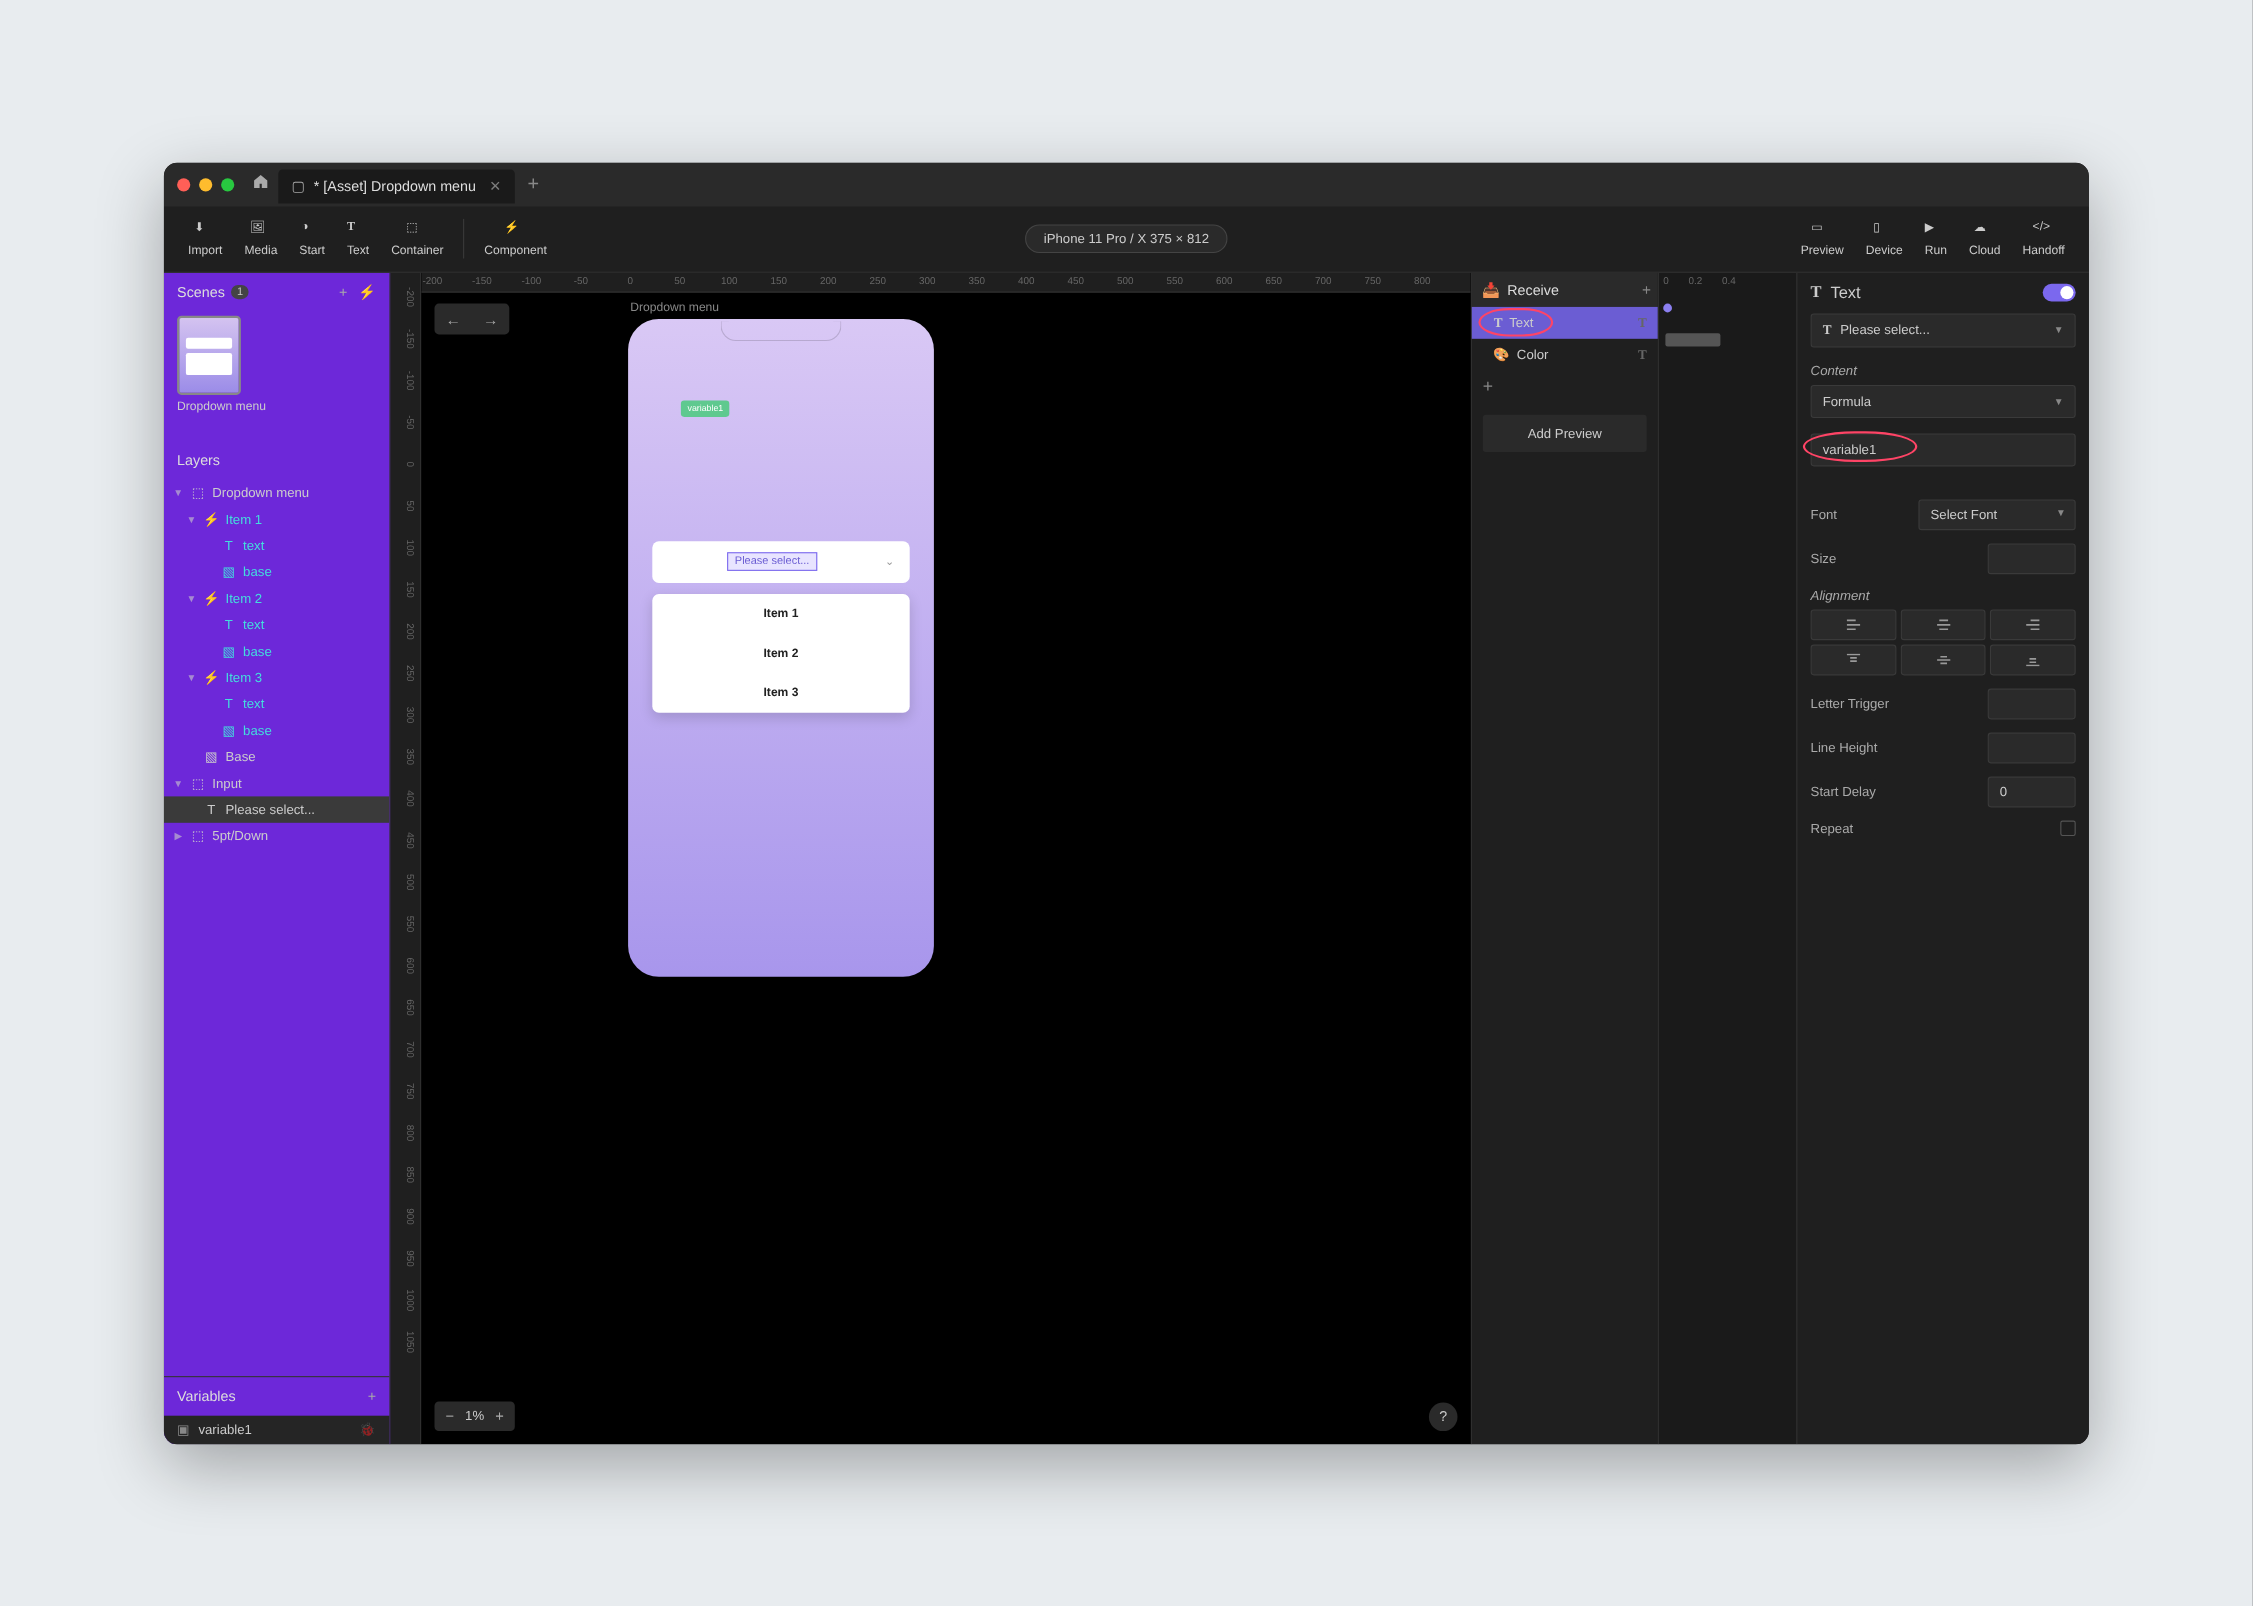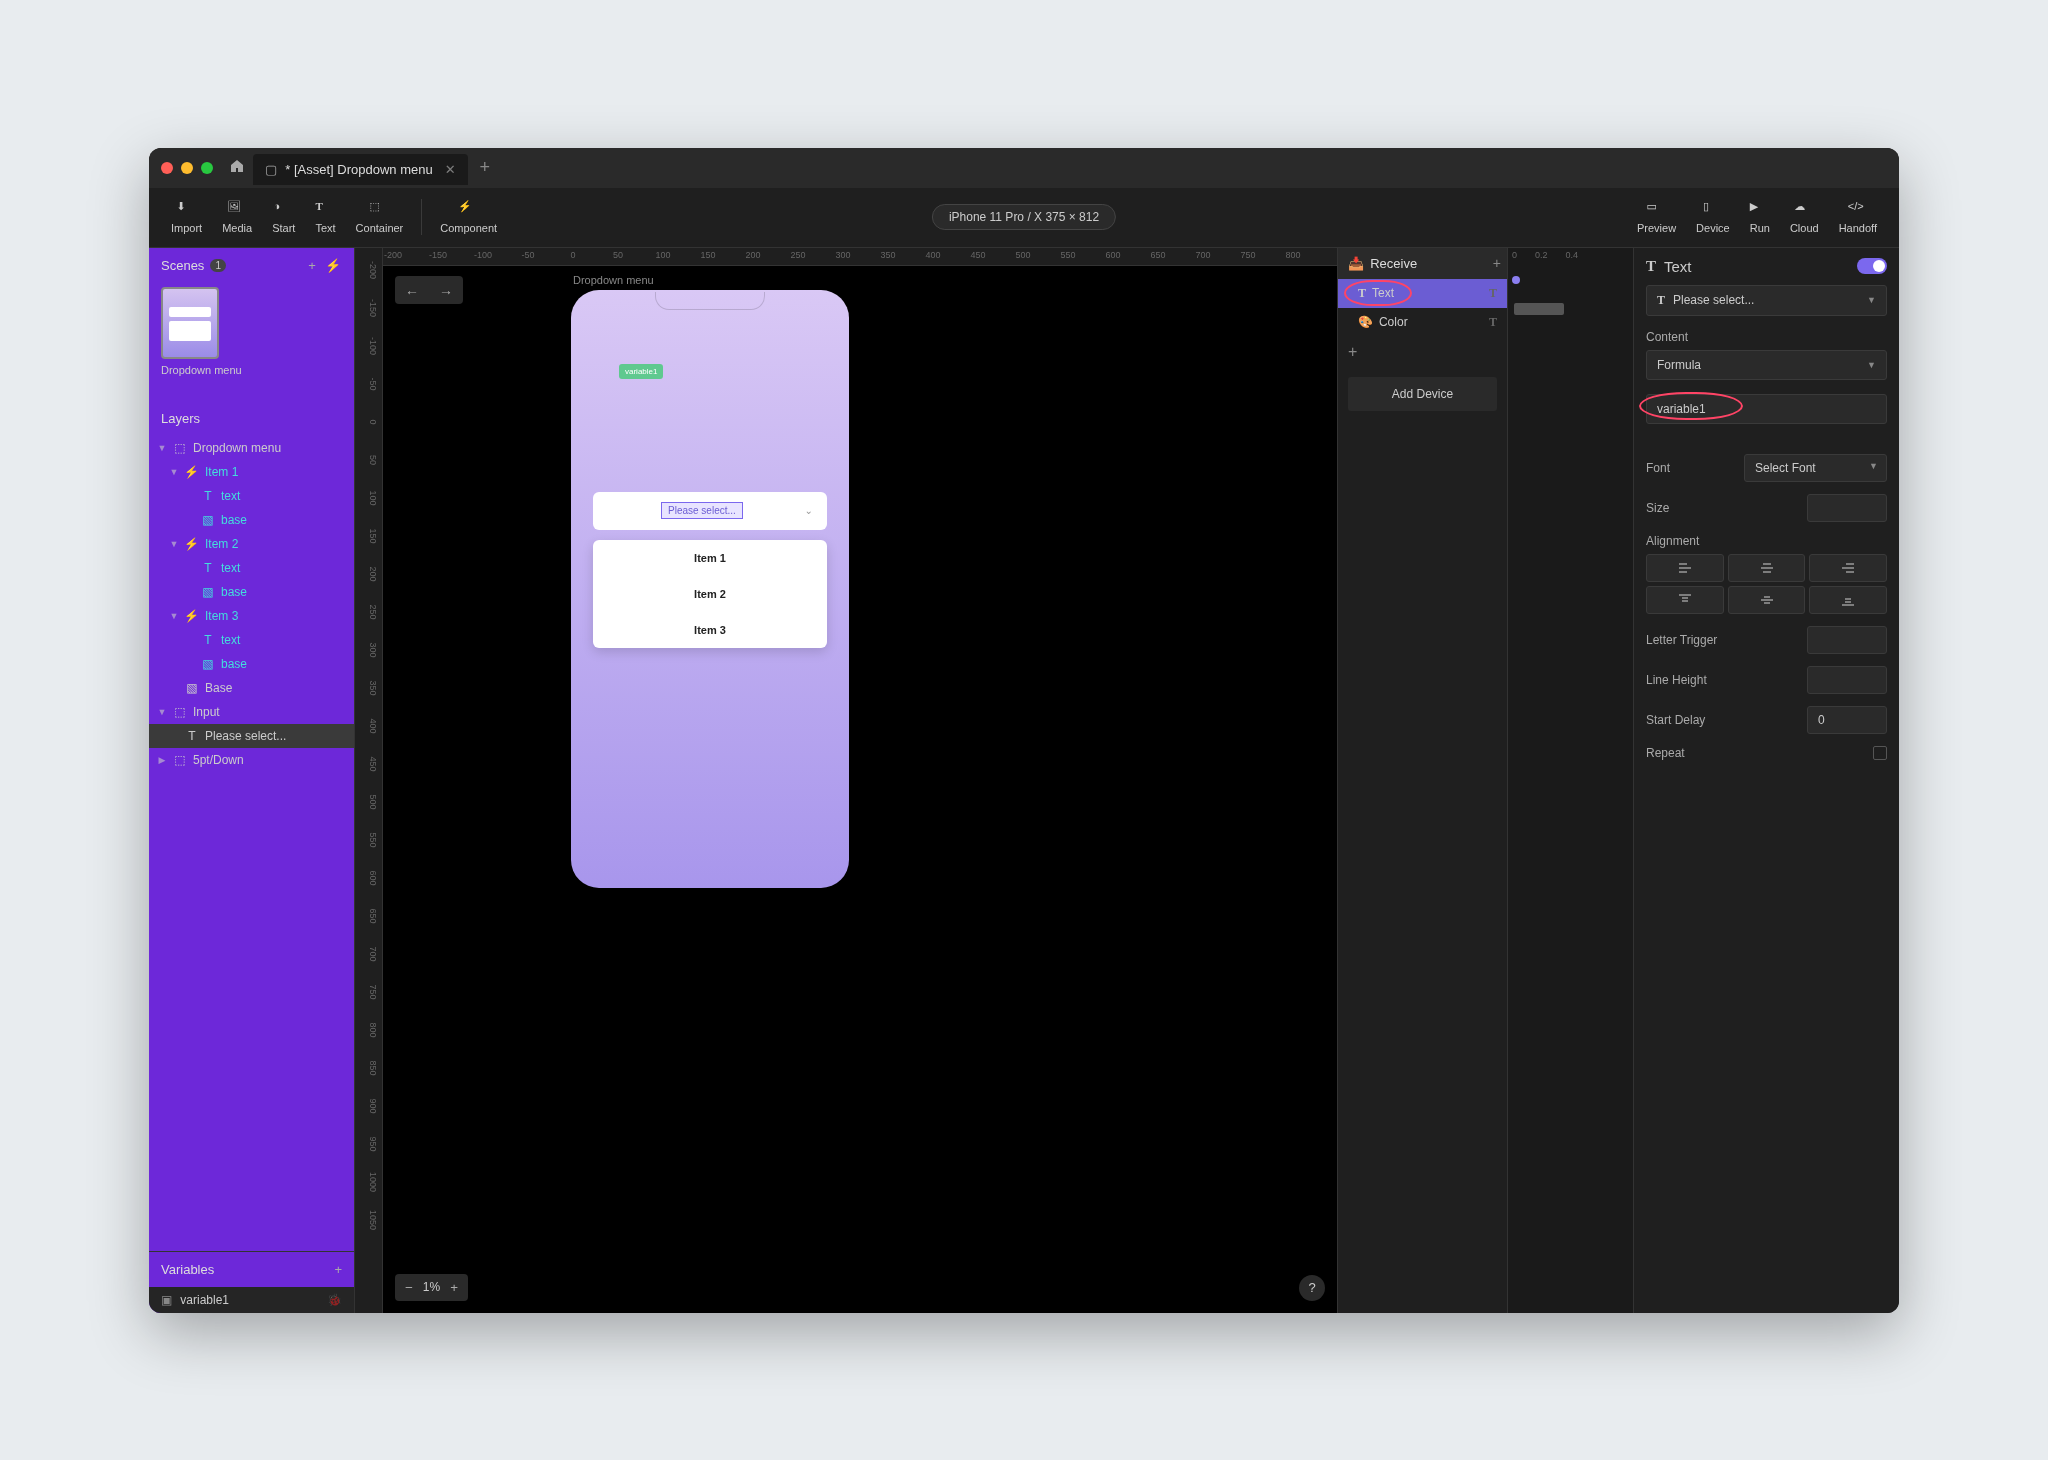--- a/index.html
+++ b/index.html
@@ -75,21 +75,21 @@
 .tl-scale-hdr{height:18px;display:flex;color:#666;font-size:9px;padding:2px 4px;gap:18px;}
 .tl-track{height:29px;display:flex;align-items:center;padding-left:4px;}
 .tl-dot{width:8px;height:8px;background:#8b7ff0;border-radius:50%;}
 .tl-bar{width:50px;height:12px;background:#555;border-radius:2px;margin-left:2px;}
 .right-panel{width:266px;background:#1f1f1f;border-left:1px solid #333;padding:10px 12px;color:#ccc;font-size:12px;overflow-y:auto;}
 .rp-hdr{display:flex;align-items:center;font-size:15px;font-weight:500;margin-bottom:10px;}
 .rp-hdr .toggle{margin-left:auto;width:30px;height:16px;background:#7b68ee;border-radius:8px;position:relative;}
 .rp-hdr .toggle::after{content:'';position:absolute;right:2px;top:2px;width:12px;height:12px;background:#fff;border-radius:50%;}
 .rp-select{background:#2a2a2a;border:1px solid #3a3a3a;border-radius:3px;padding:7px 10px;display:flex;align-items:center;gap:8px;margin-bottom:14px;position:relative;}
 .rp-select .chev{position:absolute;right:10px;font-size:9px;color:#888;}
-.rp-label{color:#aaa;font-size:12px;margin-bottom:6px;margin-top:10px;}
+.rp-label{color:#aaa;font-size:12px;margin-bottom:6px;margin-top:10px;font-style:italic;}
 .formula-input{background:#2a2a2a;border:1px solid #3a3a3a;border-radius:3px;padding:7px 10px;position:relative;margin-bottom:4px;}
 .formula-input .ring2{position:absolute;border:2px solid #ff4466;border-radius:50%/55%;width:104px;height:28px;left:-8px;top:-3px;pointer-events:none;}
 .rp-row{display:flex;align-items:center;margin:12px 0;gap:8px;}
 .rp-row .lbl{flex:0 0 90px;color:#aaa;}
 .rp-row .ctrl{flex:1;}
 .font-dd{background:#2a2a2a;border:1px solid #3a3a3a;border-radius:3px;padding:6px 10px;position:relative;}
 .font-dd .chev{position:absolute;right:8px;font-size:9px;color:#888;}
 .num-input{background:#2a2a2a;border:1px solid #3a3a3a;border-radius:3px;padding:6px 10px;width:80px;margin-left:auto;color:#ccc;min-height:28px;}
 .align-grid{display:flex;gap:4px;margin-bottom:4px;}
 .align-btn{flex:1;background:#2a2a2a;border:1px solid #3a3a3a;border-radius:3px;height:28px;display:flex;align-items:center;justify-content:center;cursor:pointer;}
@@ -369,21 +369,21 @@
         <span class="ticn icn-t">T</span>
         <span>Text</span>
         <span class="tl-marker icn-t" style="margin-left:auto">T</span>
       </div>
       <div class="tl-row plain">
         <span class="ticn" style="margin-left:10px">🎨</span>
         <span>Color</span>
         <span class="tl-marker icn-t" style="margin-left:auto">T</span>
       </div>
       <div class="tl-plus-row">+</div>
-      <div class="add-trigger">Add Device</div>
+      <div class="add-trigger">Add Preview</div>
     </div>
 
     <div class="tl-scale">
       <div class="tl-scale-hdr">
         <span>0</span>
         <span>0.2</span>
         <span>0.4</span>
       </div>
       <div class="tl-track">
           <div class="tl-dot"></div>

